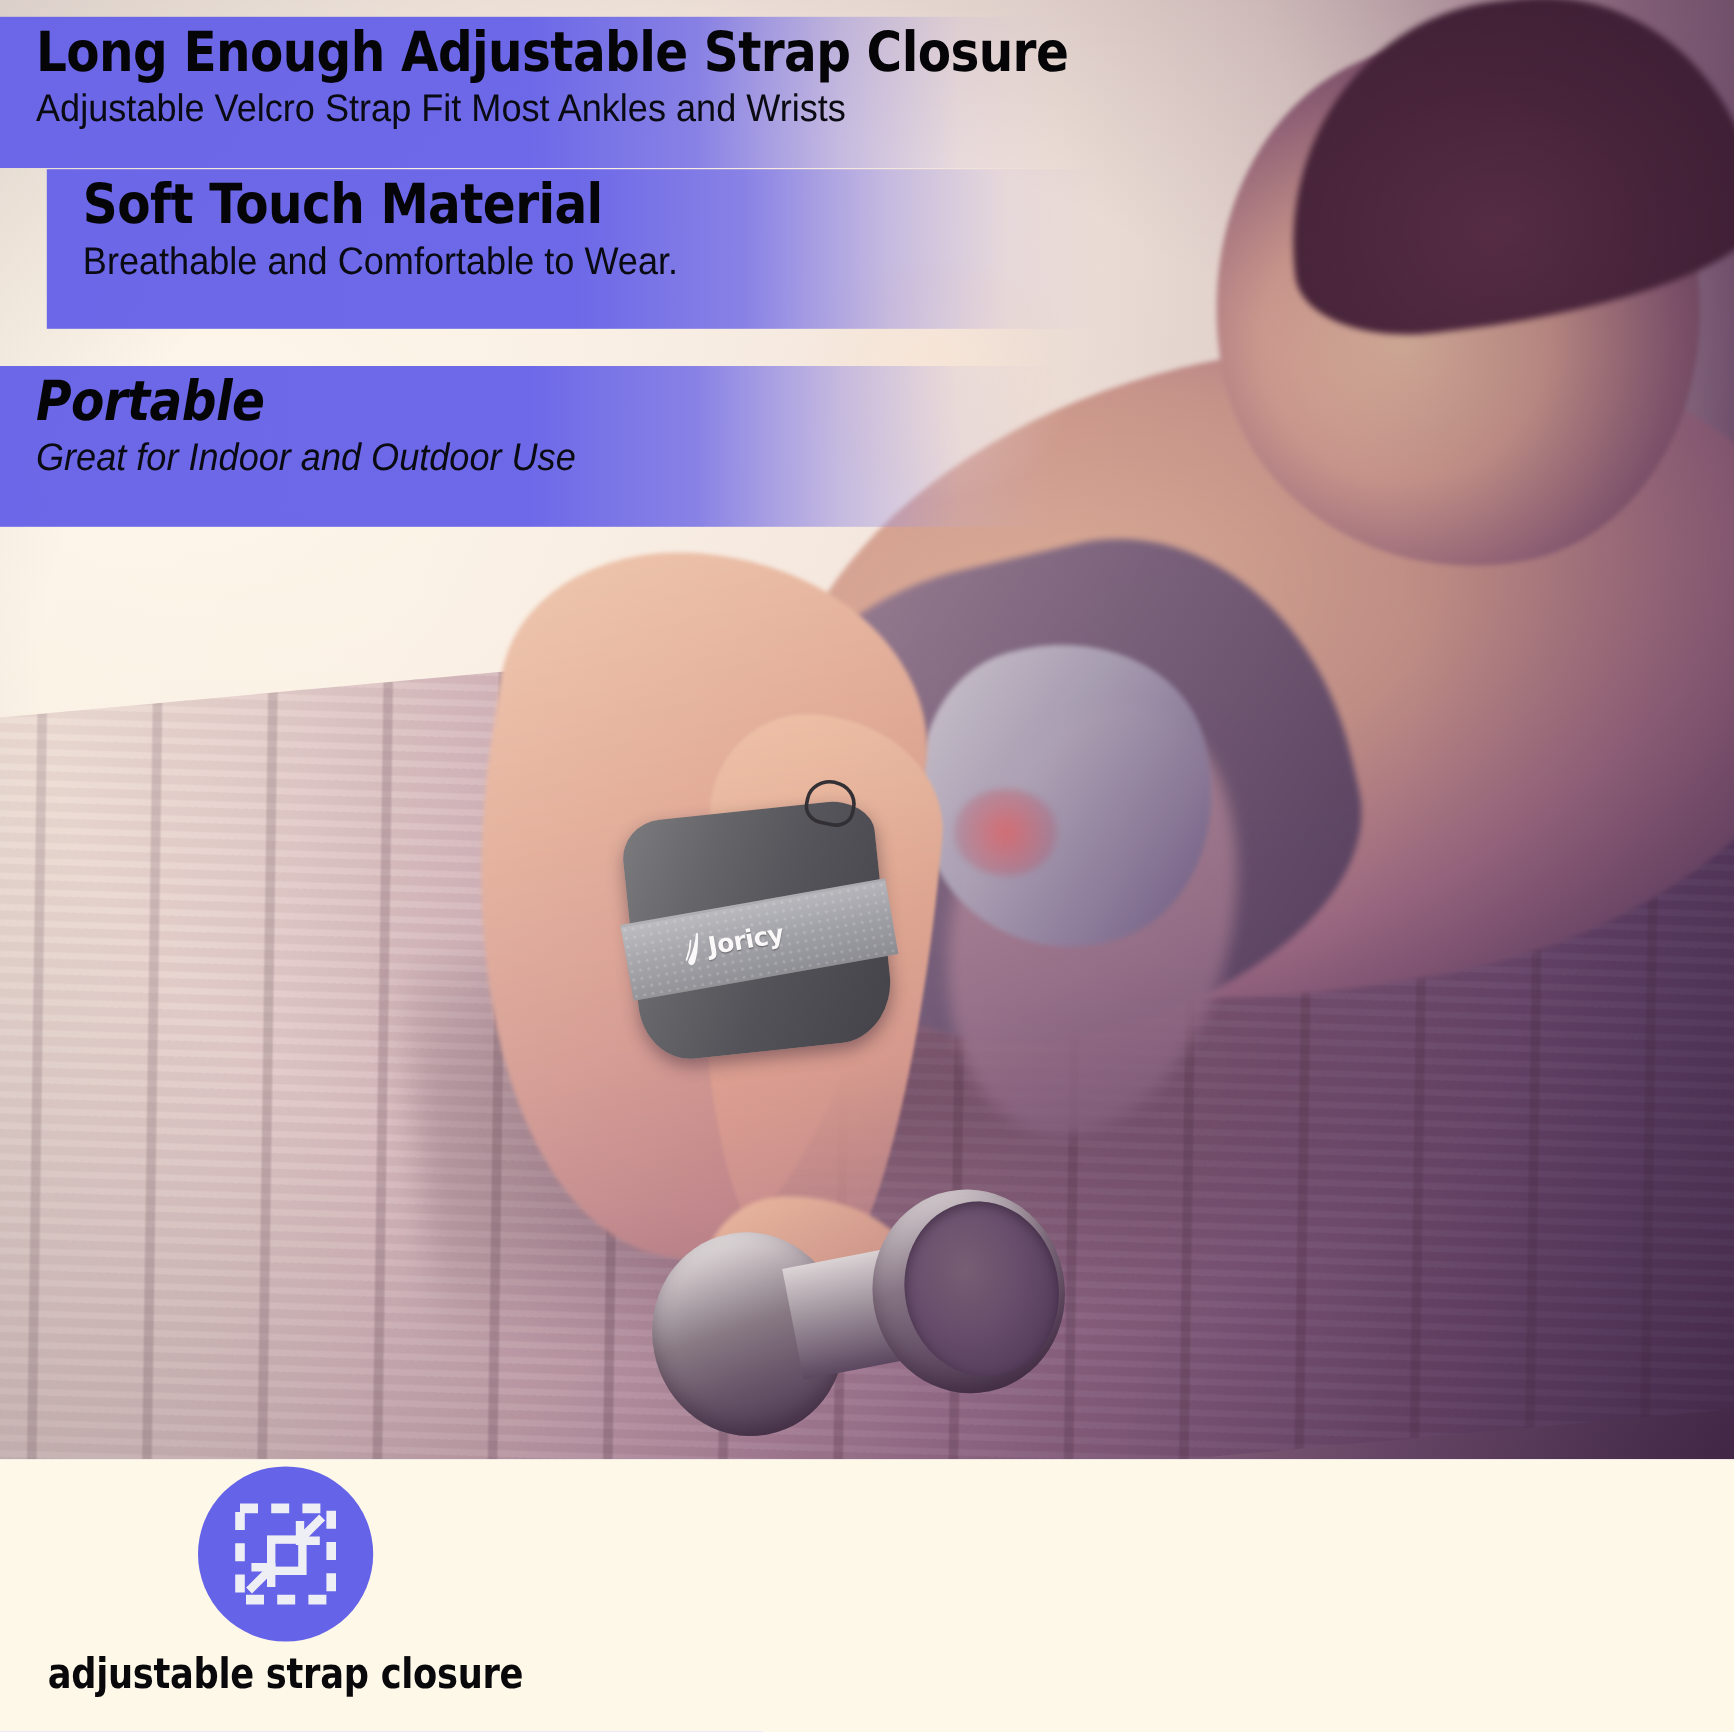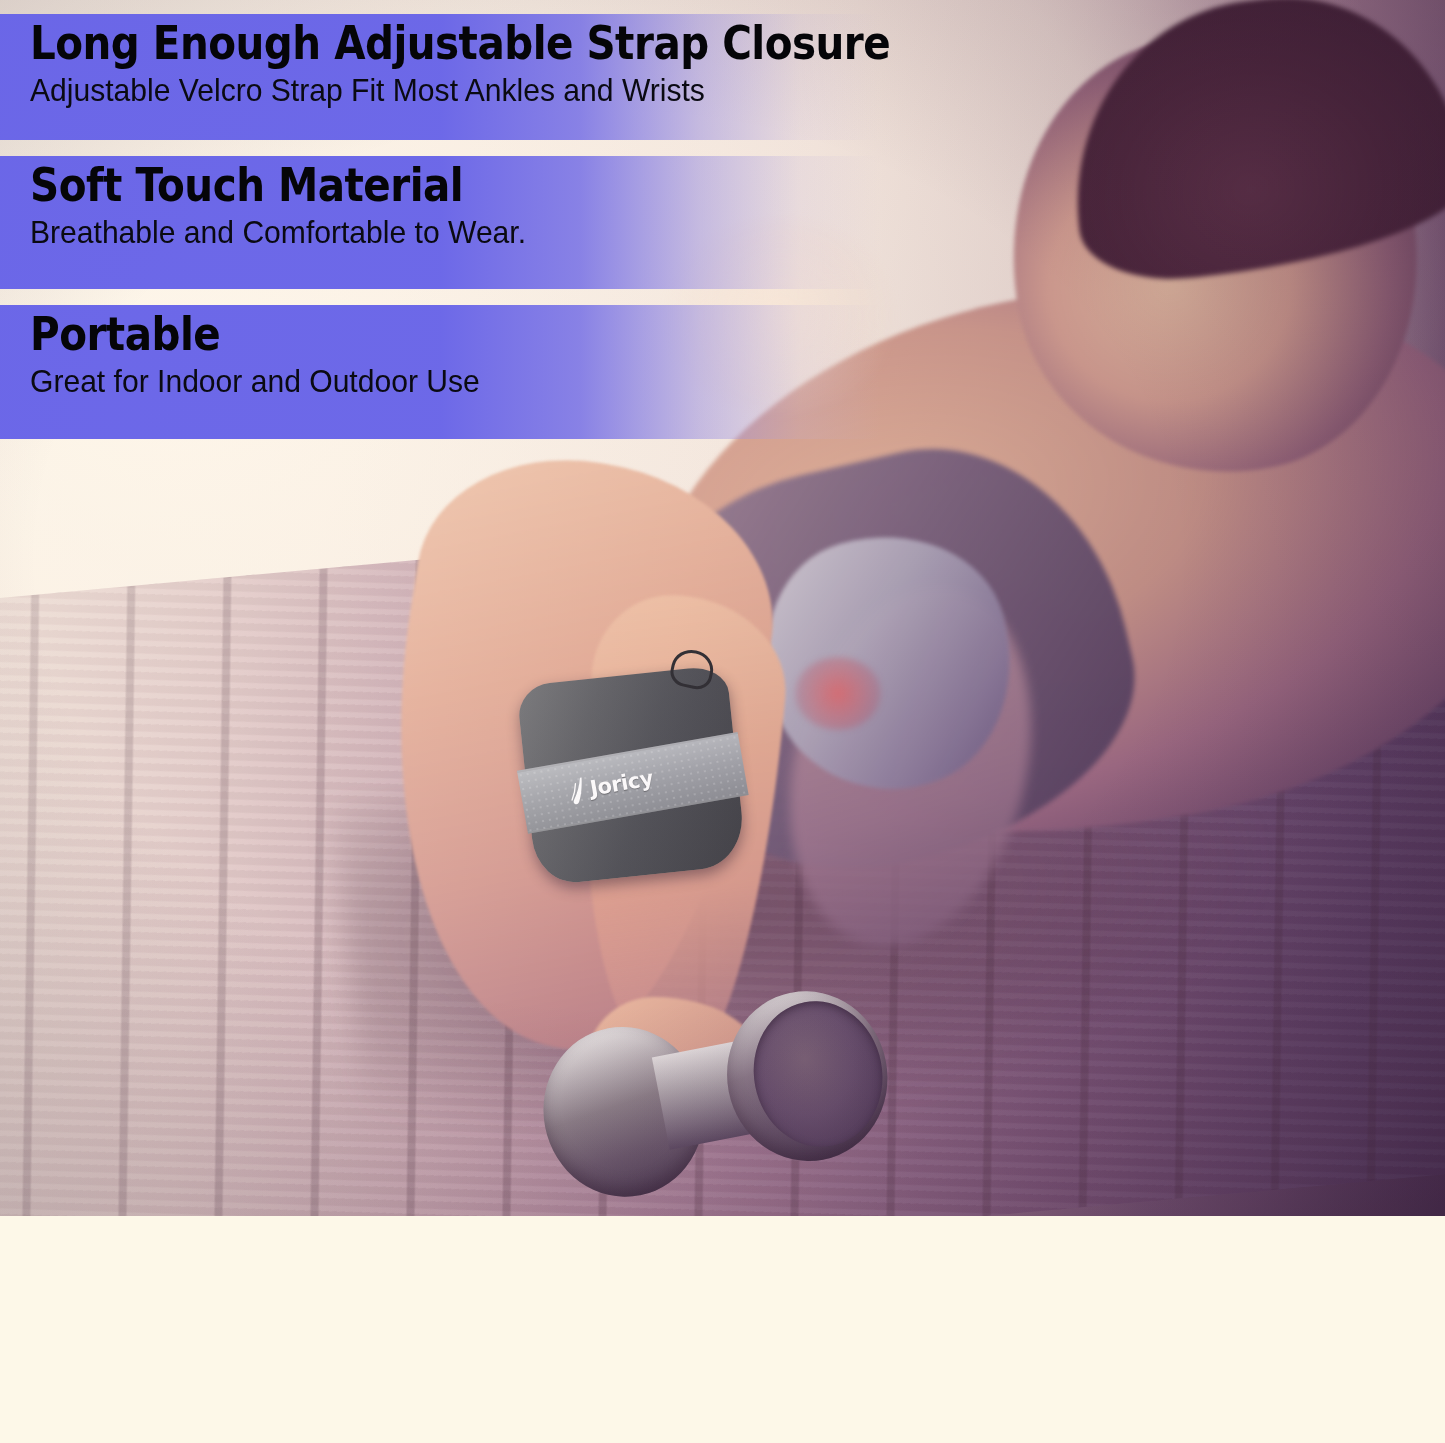--- a/index.html
+++ b/index.html
@@ -377,22 +377,22 @@
     color: #0a0a12;
     font-size: 32px;
     line-height: 1.28;
     transform: scaleX(0.94);
     transform-origin: left center;
     white-space: nowrap;
     margin-top: 2px;
   }
 
   #banner-0 { top: 14px;  height: 126px; }
-  #banner-1 { top: 156px; height: 133px; }
-  #banner-2 { top: 305px; height: 134px; }
+  #banner-1 { top: 141px; height: 133px; margin-left: 39px; }
+  #banner-2 { top: 305px; height: 134px; font-style: italic; }
   #banner-3 { top: 455px; height: 134px; }
 
   
   .features {
     position: absolute;
     left: 0;
     top: 1216px;
     width: 1445px;
     height: 227px;
     background: #fdf8e8;
@@ -492,18 +492,33 @@
 
     <div class="banner" id="banner-2">
       <div class="banner-title">Portable</div>
       <div class="banner-sub">Great for Indoor and Outdoor Use</div>
     </div>
 
   </div>
 
   <div class="features">
 
+    <div class="feature" id="feature-0">
+      <div class="feature-icon">
+        <svg width="96" height="96" viewBox="0 0 96 96">
+          <rect x="10" y="10" width="76" height="76" fill="none" stroke="#eeeef5" stroke-width="8" stroke-dasharray="15 11" stroke-linecap="butt"></rect>
+          <rect x="36" y="36" width="26" height="26" fill="none" stroke="#eeeef5" stroke-width="7"></rect>
+          <g stroke="#eeeef5" stroke-width="7" stroke-linecap="square" fill="none">
+            <line x1="76" y1="20" x2="60" y2="36"></line>
+            <polyline points="60,24 60,37 73,37" stroke-linejoin="miter"></polyline>
+            <line x1="20" y1="76" x2="36" y2="60"></line>
+            <polyline points="36,72 36,59 23,59" stroke-linejoin="miter"></polyline>
+          </g>
+        </svg>
+      </div>
+      <div class="feature-label">adjustable strap closure</div>
+    </div>
 
 
 
 
   </div>
 </div>
 
 </body></html>

